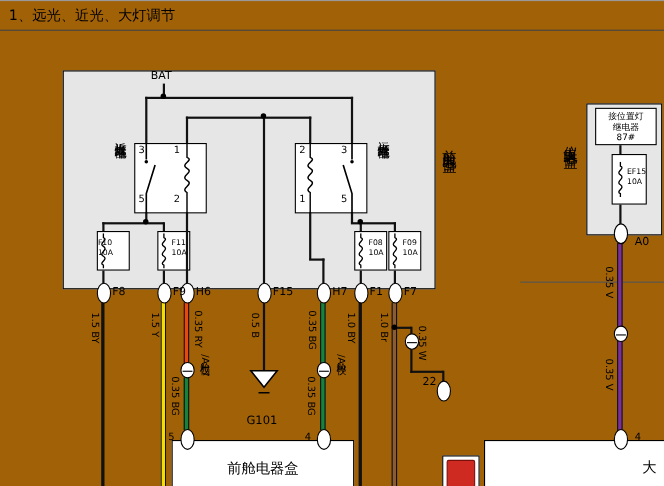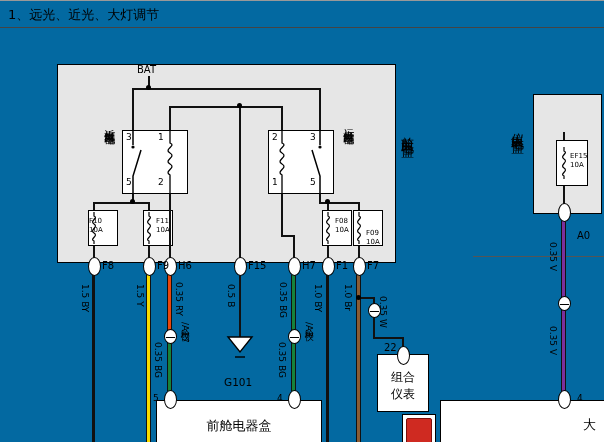--- a/index.html
+++ b/index.html
@@ -1,17 +1,17 @@
 <!DOCTYPE html>
 <html><head>
 <meta charset="utf-8">
 <style>
 *{margin:0;padding:0;box-sizing:border-box}
 body{background:#fff}
-#stage{position:relative;width:604px;height:442px;background:#0369a1;overflow:hidden;
+#stage{position:relative;width:604px;height:442px;background:#a16207;overflow:hidden;
   font-family:"DejaVu Sans","Liberation Sans",sans-serif;color:#000}
 .h,.v{position:absolute;background:#111;z-index:2}
 .box{position:absolute;border:1.5px solid #000;background:#fff;z-index:1}
 .t{position:absolute;white-space:nowrap;line-height:1.15;z-index:7}
 .vt{writing-mode:vertical-rl;text-orientation:upright;letter-spacing:2px}
 .vm{writing-mode:vertical-rl;text-orientation:mixed}
 .oval{position:absolute;width:13px;height:19px;border:1.5px solid #000;border-radius:50%;background:#fff;z-index:6}
 .conn{position:absolute;width:13px;height:15px;border:1.5px solid #000;border-radius:50%;background:#fff;z-index:6}
 .conn:after{content:"";position:absolute;left:1px;right:1px;top:50%;height:1px;background:#000}
 .dot{position:absolute;width:5px;height:5px;border-radius:50%;background:#000;z-index:4}
@@ -111,21 +111,21 @@
     </svg>
   <div class="t fz" style="left:335px;top:217px">
       <span style="display:block">F08</span>
       <span style="display:block">10A</span>
     </div>
 
   <div class="box" style="left:353px;top:210px;width:30px;height:36px"></div>
   <svg style="left:354px;top:212px" width="10" height="32" viewBox="0 0 10 32">
       <path d="M5,0 L5,4 C10,6 0,9 5,12 C10,15 0,18 5,21 C10,24 0,27 5,29 L5,32" fill="none" stroke="#000" stroke-width="1.2"></path>
     </svg>
-  <div class="t fz" style="left:366px;top:229px">
+  <div class="t fz" style="left:366px;top:217px">
       <span style="display:block">F09</span>
       <span style="display:block">10A</span>
     </div>
 
   <div class="v" style="left:93px;top:246px;width:1.5px;height:12px"></div>
   <div class="v" style="left:148px;top:246px;width:1.5px;height:12px"></div>
   <div class="v" style="left:327px;top:246px;width:1.5px;height:12px"></div>
   <div class="v" style="left:358px;top:246px;width:1.5px;height:12px"></div>
 
   <div class="oval" style="left:88px;top:257px"></div>
@@ -182,47 +182,48 @@
   <div class="h" style="left:357px;top:297px;width:17px;height:1.5px"></div>
   <div class="v" style="left:373px;top:297px;width:1.5px;height:7px"></div>
   <div class="conn" style="left:368px;top:303px"></div>
   <div class="v" style="left:373px;top:317px;width:1.5px;height:22px"></div>
   <div class="h" style="left:373px;top:337px;width:30px;height:1.5px"></div>
   <div class="v" style="left:402px;top:337px;width:1.5px;height:10px"></div>
   <div class="t vm wlabel" style="left:378px;top:296px">0.35 W</div>
   <div class="t term" style="left:384px;top:342px">22</div>
   <div class="oval" style="left:397px;top:346px"></div>
 
-  <div class="box" style="left:377px;top:354px;width:52px;height:58px;display:flex;flex-direction:column;align-items:center;justify-content:flex-end;padding-bottom:8px">
-    <span class="relaypin" style="font-size:12px">组合</span>
-    <span class="relaypin" style="font-size:12px">仪表</span>
-  </div>
 
   <div class="box" style="left:156px;top:400px;width:166px;height:50px;text-align:center;padding-top:14px">
     <span style="font-size:13px">前舱电器盒</span>
   </div>
   <div class="t relaypin" style="left:153px;top:393px">5</div>
   <div class="oval" style="left:164px;top:390px"></div>
   <div class="t relaypin" style="left:277px;top:393px">4</div>
   <div class="oval" style="left:288px;top:390px"></div>
 
   <div class="box" style="left: 533px; top: 94px; width: 69px; height: 120px; background-color: rgb(230, 230, 230);"></div>
   <div class="t vt" style="left:509px;top:122px;font-size:13px">仪表电器盒</div>
+  <div class="box" style="left:541px;top:98px;width:56px;height:34px;text-align:center;padding-top:2px">
+    <span style="display:block;font-size:8px;line-height:9.5px">接位置灯</span>
+    <span style="display:block;font-size:8px;line-height:9.5px">继电器</span>
+    <span style="display:block;font-size:8px;line-height:9.5px">87#</span>
+  </div>
   <div class="v" style="left:563px;top:132px;width:1.5px;height:8px"></div>
   <div class="box" style="left:556px;top:140px;width:32px;height:46px"></div>
   <svg style="left:559px;top:147px" width="10" height="32" viewBox="0 0 10 32">
       <path d="M5,0 L5,4 C10,6 0,9 5,12 C10,15 0,18 5,21 C10,24 0,27 5,29 L5,32" fill="none" stroke="#000" stroke-width="1.2"></path>
     </svg>
   <div class="t fz" style="left:570px;top:152px">
       <span style="display:block">EF15</span>
       <span style="display:block">10A</span>
     </div>
   <div class="v" style="left:563px;top:186px;width:1.5px;height:18px"></div>
   <div class="oval" style="left:558px;top:203px"></div>
-  <div class="t term" style="left:577px;top:230px">A0</div>
+  <div class="t term" style="left:577px;top:215px">A0</div>
 
   <div class="h" style="left:473px;top:256px;width:131px;height:1px;background:#555"></div>
 
   <div class="wire" style="left: 561px; top: 221px; height: 171px; background-color: rgb(123, 47, 156);"></div>
   <div class="t vm wlabel" style="left:548px;top:242px">0.35 V</div>
   <div class="conn" style="left:558px;top:296px"></div>
   <div class="t vm wlabel" style="left:548px;top:326px">0.35 V</div>
 
   <div class="box" style="left:440px;top:400px;width:166px;height:50px"></div>
   <div class="t vt" style="left:581px;top:407px;font-size:13px">大</div>

